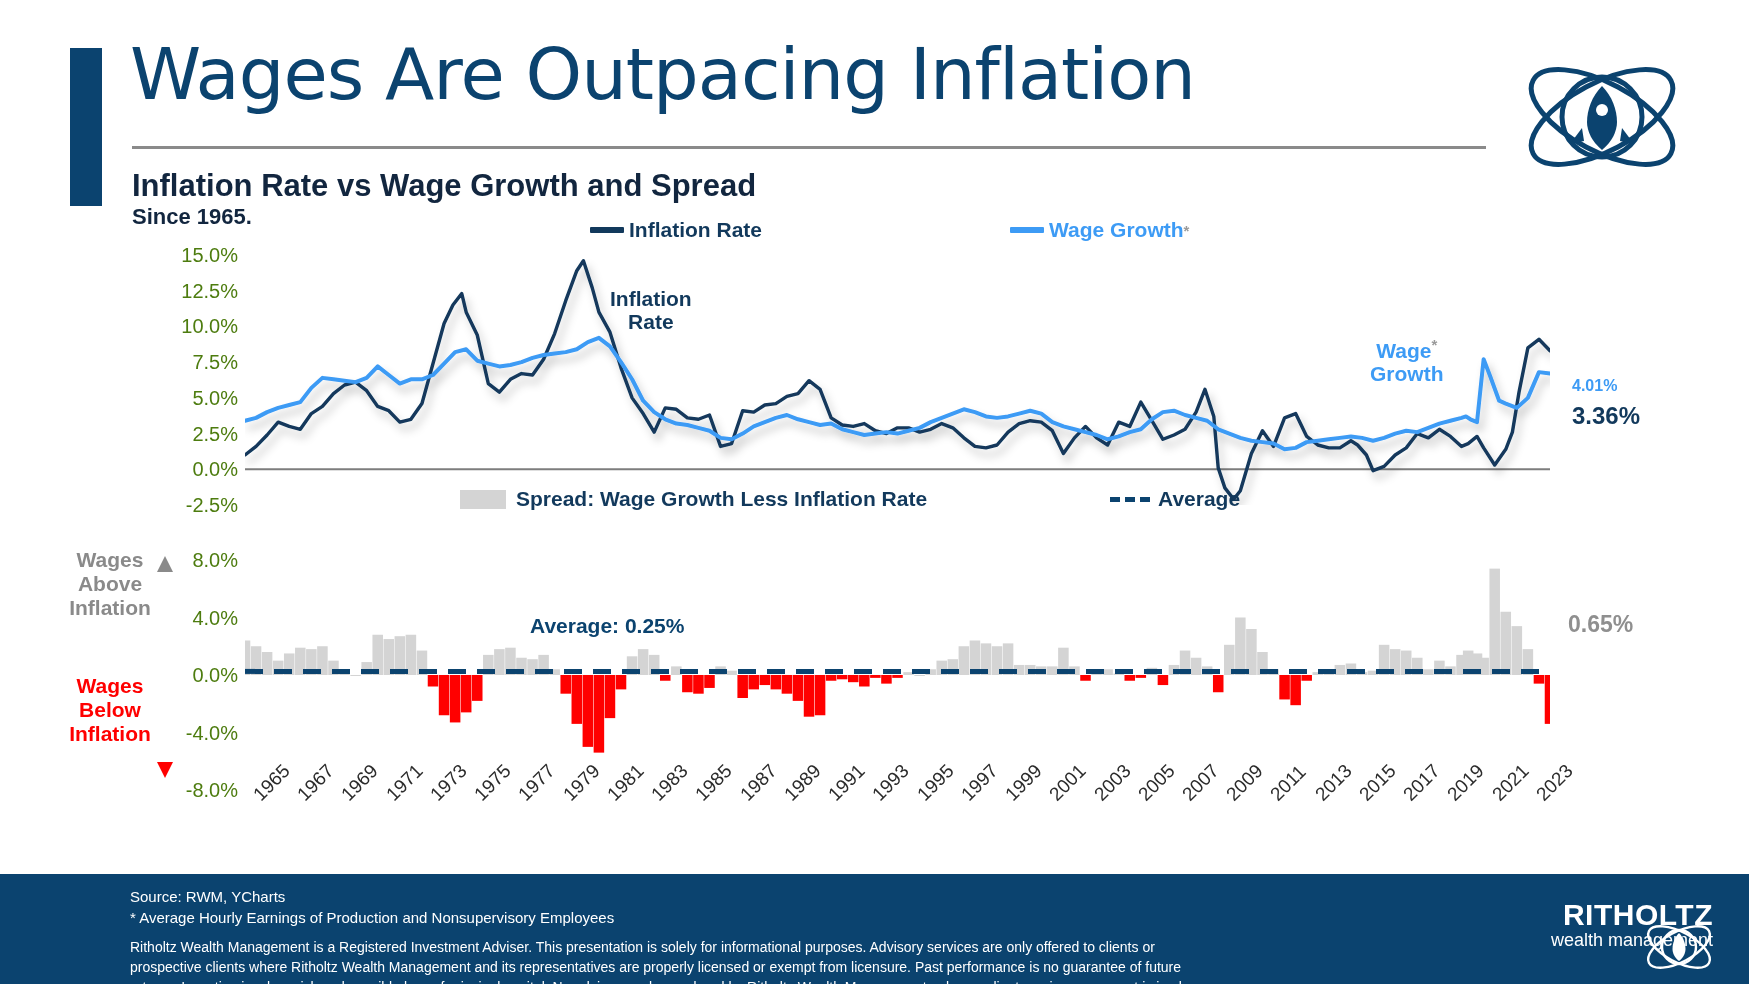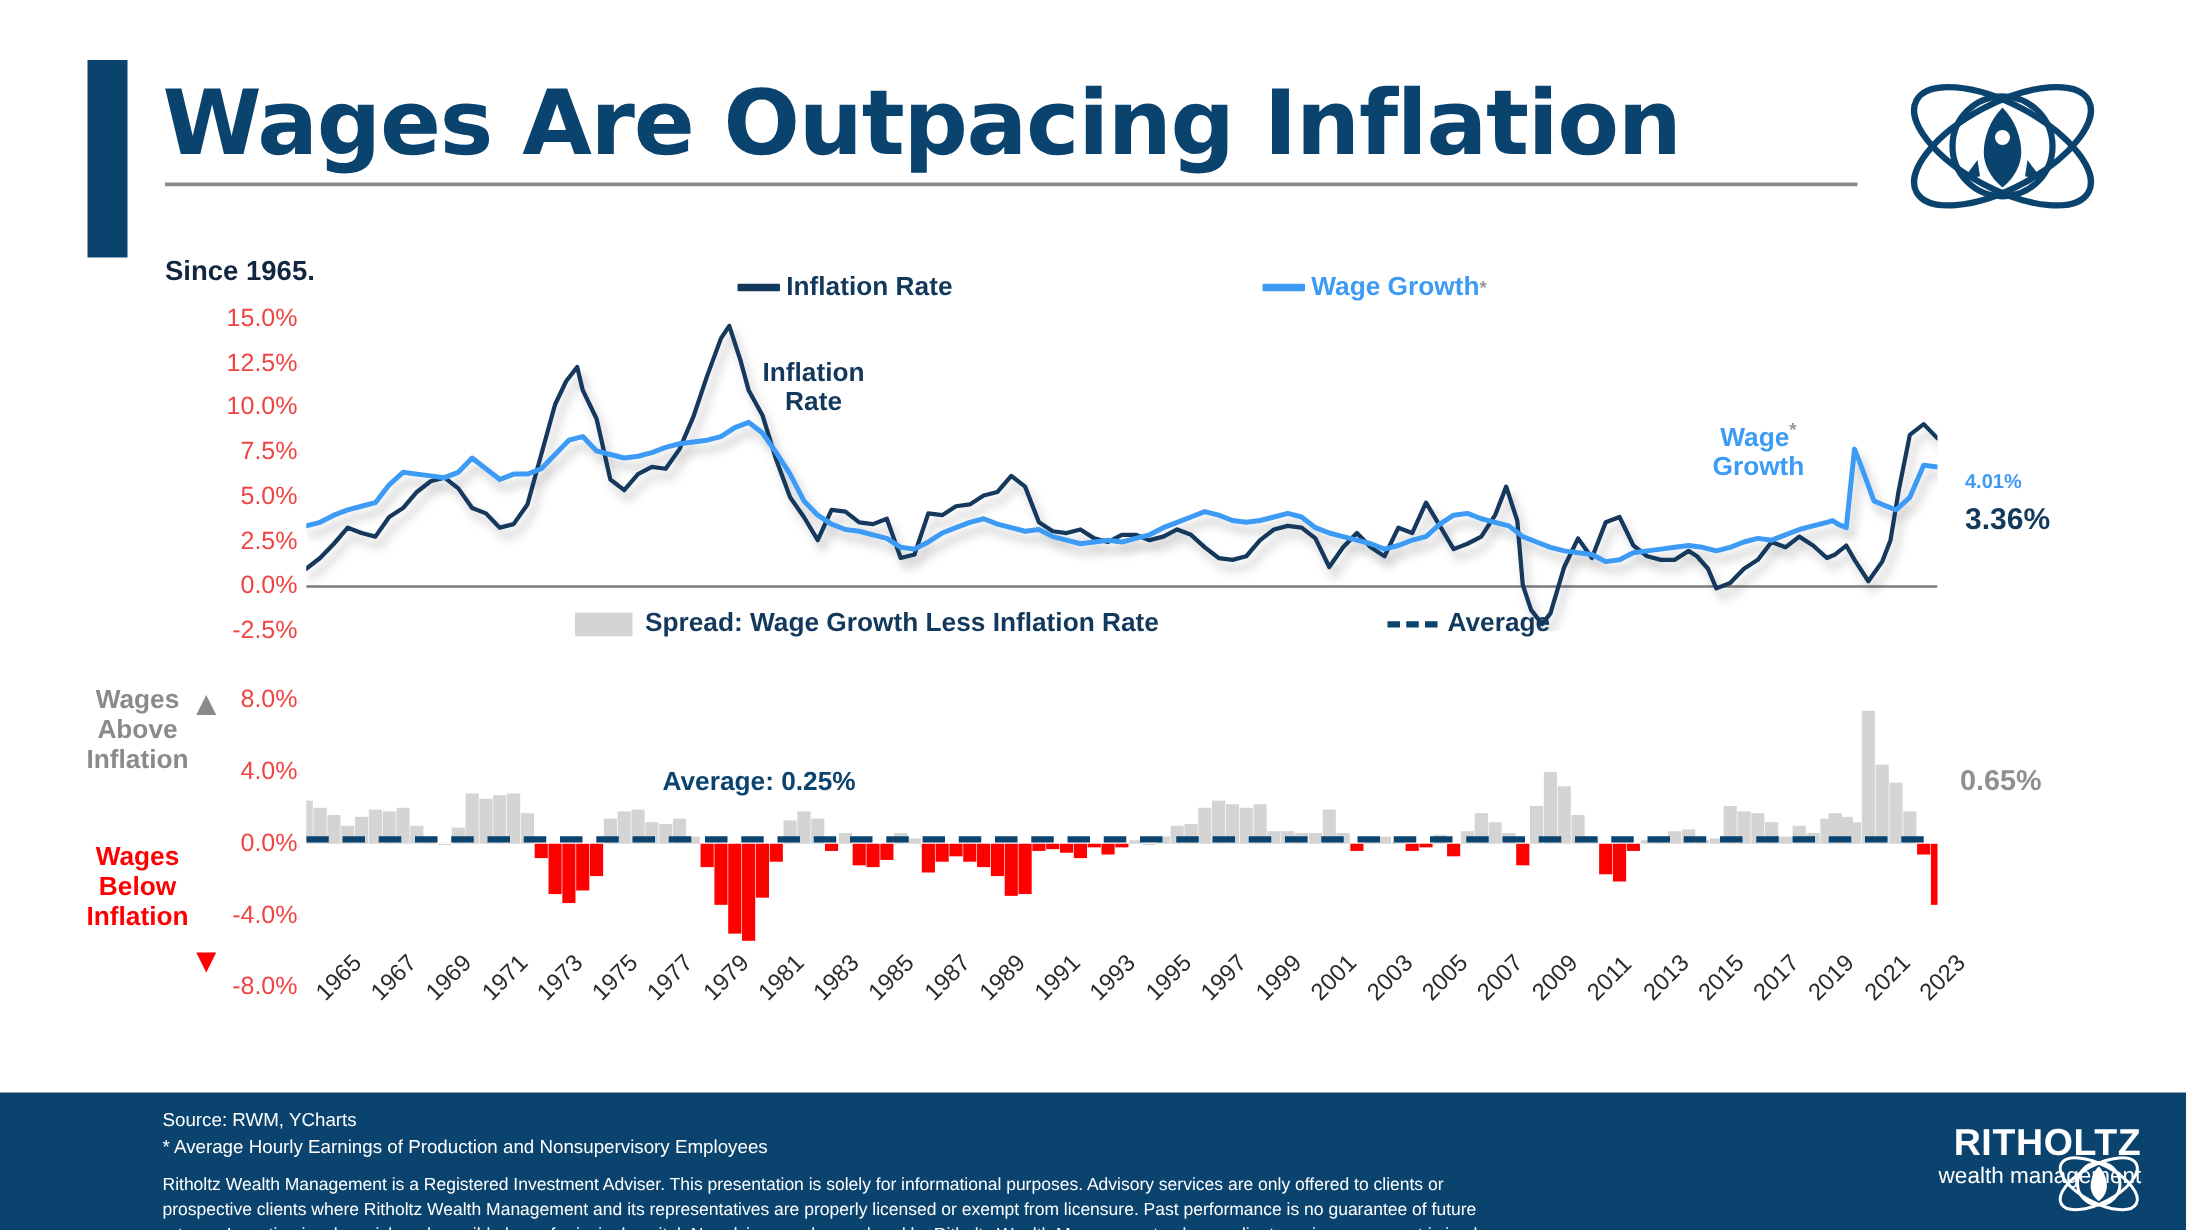--- a/index.html
+++ b/index.html
@@ -12,22 +12,22 @@
     position:relative;
   }
 
   
   #header { position:absolute; left:0; top:0; width:1749px; height:240px; }
   #accent-bar {
     position:absolute; left:70px; top:48px; width:32px; height:158px;
     background:#0b436f;
   }
   #title {
-    position:absolute; left:130px; top:56px;
-    font-size:72px; font-weight:bold; letter-spacing:-1px;
+    position:absolute; left:130px; top:32px;
+    font-size:72px; font-weight:normal; letter-spacing:-1px;
     color:#0b436f; white-space:nowrap;
     font-family:"DejaVu Sans", sans-serif;
   }
   #title-rule {
     position:absolute; left:132px; top:146px; width:1354px; height:3px;
     background:#8a8a8a;
   }
   #subtitle {
     position:absolute; left:132px; top:168px;
     font-size:31px; font-weight:bold; color:#12263f; white-space:nowrap;
@@ -45,21 +45,21 @@
   .legend-dash { width:40px; height:0; border-top:5px dashed #0b436f; margin-right:8px; }
   .legend-swatch { width:46px; height:19px; background:#d4d4d4; margin-right:10px; }
   .legend-label { font-size:21px; font-weight:bold; }
   .sup-star { font-size:15px; color:#9a9a9a; vertical-align:super; font-weight:bold; }
 
   
   #chart-top { position:absolute; left:0; top:255px; width:1749px; height:250px; }
   #chart-bottom { position:absolute; left:0; top:560px; width:1749px; height:230px; }
 
   .ytick {
-    position:absolute; right:0; font-size:20px; color:#ef4444;
+    position:absolute; right:0; font-size:20px; color:#4d7c0f;
     text-align:right; transform:translateY(-50%); white-space:nowrap;
   }
   #ytick-top-wrap { position:absolute; left:150px; top:0; width:88px; height:250px; }
   #ytick-bot-wrap { position:absolute; left:150px; top:0; width:88px; height:230px; }
 
   .plot { position:absolute; left:245px; width:1305px; }
 
   
   .annot { position:absolute; font-weight:bold; white-space:nowrap; line-height:1.08; }
 
@@ -95,20 +95,21 @@
   #brand-sub { font-size:18px; margin-top:-2px; }
   #brand-logo { position:absolute; right:-4px; top:14px; width:76px; height:70px; }
 </style>
 </head>
 <body>
 
 <div id="header">
   <div id="accent-bar"></div>
   <div id="title">Wages Are Outpacing Inflation</div>
   <div id="title-rule"></div>
+  <div id="subtitle">Inflation Rate vs Wage Growth and Spread</div>
   <div id="since">Since 1965.</div>
 
   <svg id="logo-mark" viewBox="0 0 180 150">
     <g fill="none" stroke="#0b436f" stroke-width="5">
       <ellipse cx="90" cy="75" rx="78" ry="34" transform="rotate(-28 90 75)"></ellipse>
       <ellipse cx="90" cy="75" rx="78" ry="34" transform="rotate(28 90 75)"></ellipse>
       <circle cx="90" cy="75" r="40"></circle>
     </g>
     <g fill="#0b436f">
       <path d="M90 44 c10 10 15 24 15 36 c0 9 -5 20 -15 28 c-10 -8 -15 -19 -15 -28 c0 -12 5 -26 15 -36 z"></path>

